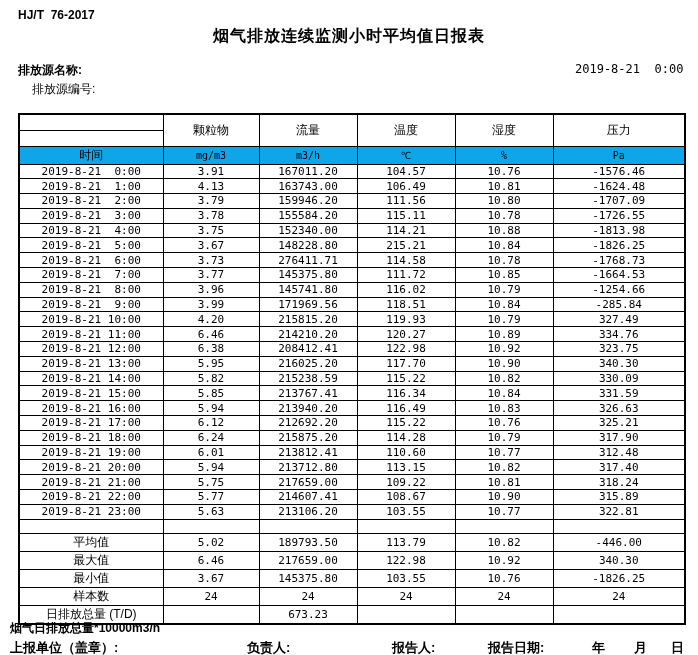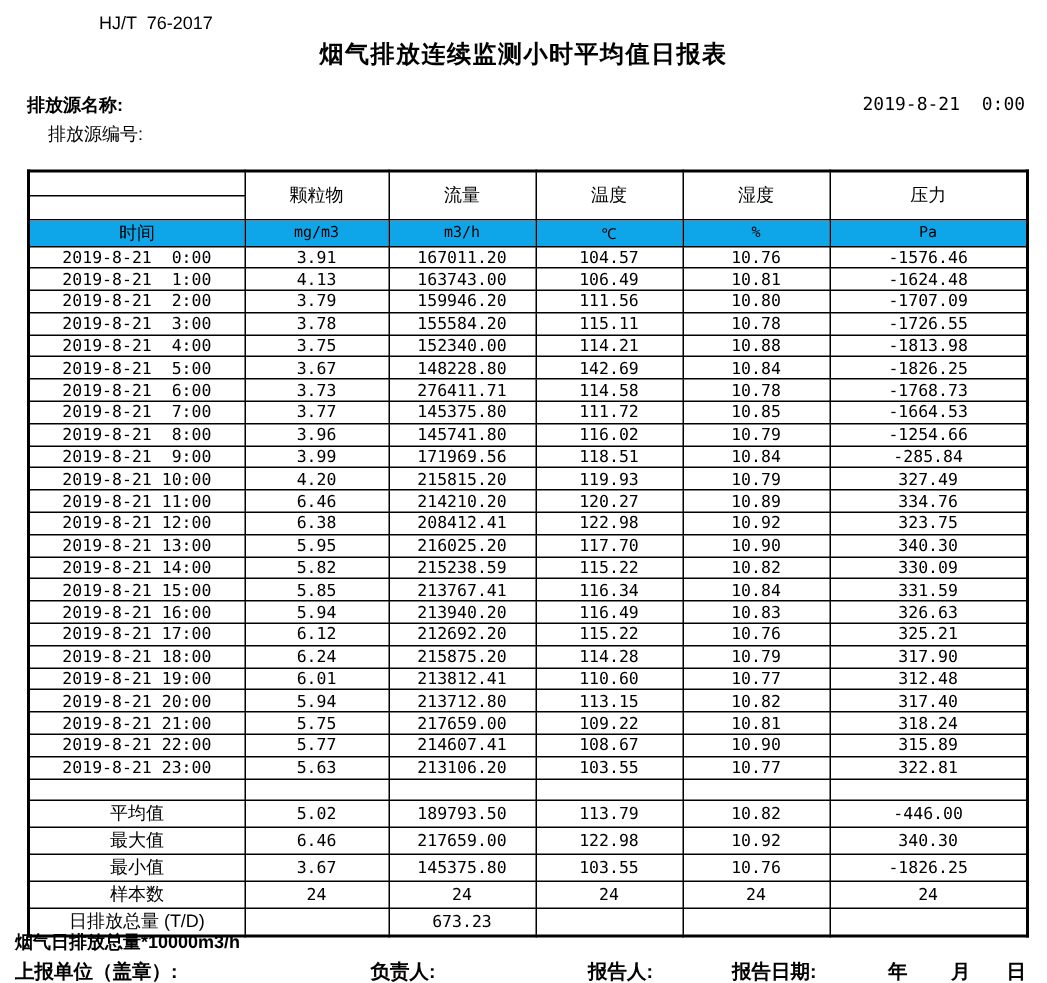--- a/index.html
+++ b/index.html
@@ -2,21 +2,21 @@
 <html><head>
 <meta charset="utf-8">
 <style>
   * { margin:0; padding:0; box-sizing:border-box; }
   html,body { background:#ffffff; }
   body {
     width:698px; height:655px; position:relative; overflow:hidden;
     font-family:"Liberation Sans", sans-serif; color:#000;
   }
   .abs { position:absolute; white-space:pre; }
-  .doc-standard { left:18px; top:8px; font-size:12px; font-weight:normal;margin-left:48px; }
+  .doc-standard { left:18px; top:8px; font-size:12px; font-weight:bold; }
   .doc-title { left:0; top:26px; width:100%; text-align:center; font-size:16px; font-weight:bold; letter-spacing:1px; }
   .source-name-label { left:18px; top:62px; font-size:12px; font-weight:bold; }
   .source-code-label { left:32px; top:81px; font-size:12px; font-weight:normal; }
   .report-datetime { left:575px; top:62px; font-size:12px; font-family:"DejaVu Sans Mono", monospace; }
 
   table.report {
     position:absolute; left:18px; top:113px;
     width:666px; border-collapse:collapse; table-layout:fixed;
     border:2px solid #000;
   }
@@ -116,21 +116,21 @@
         <td>3.75</td>
         <td>152340.00</td>
         <td>114.21</td>
         <td>10.88</td>
         <td>-1813.98</td>
       </tr>
       <tr>
         <td>2019-8-21  5:00</td>
         <td>3.67</td>
         <td>148228.80</td>
-        <td>142.69</td>
+        <td>215.21</td>
         <td>10.84</td>
         <td>-1826.25</td>
       </tr>
       <tr>
         <td>2019-8-21  6:00</td>
         <td>3.73</td>
         <td>276411.71</td>
         <td>114.58</td>
         <td>10.78</td>
         <td>-1768.73</td>

